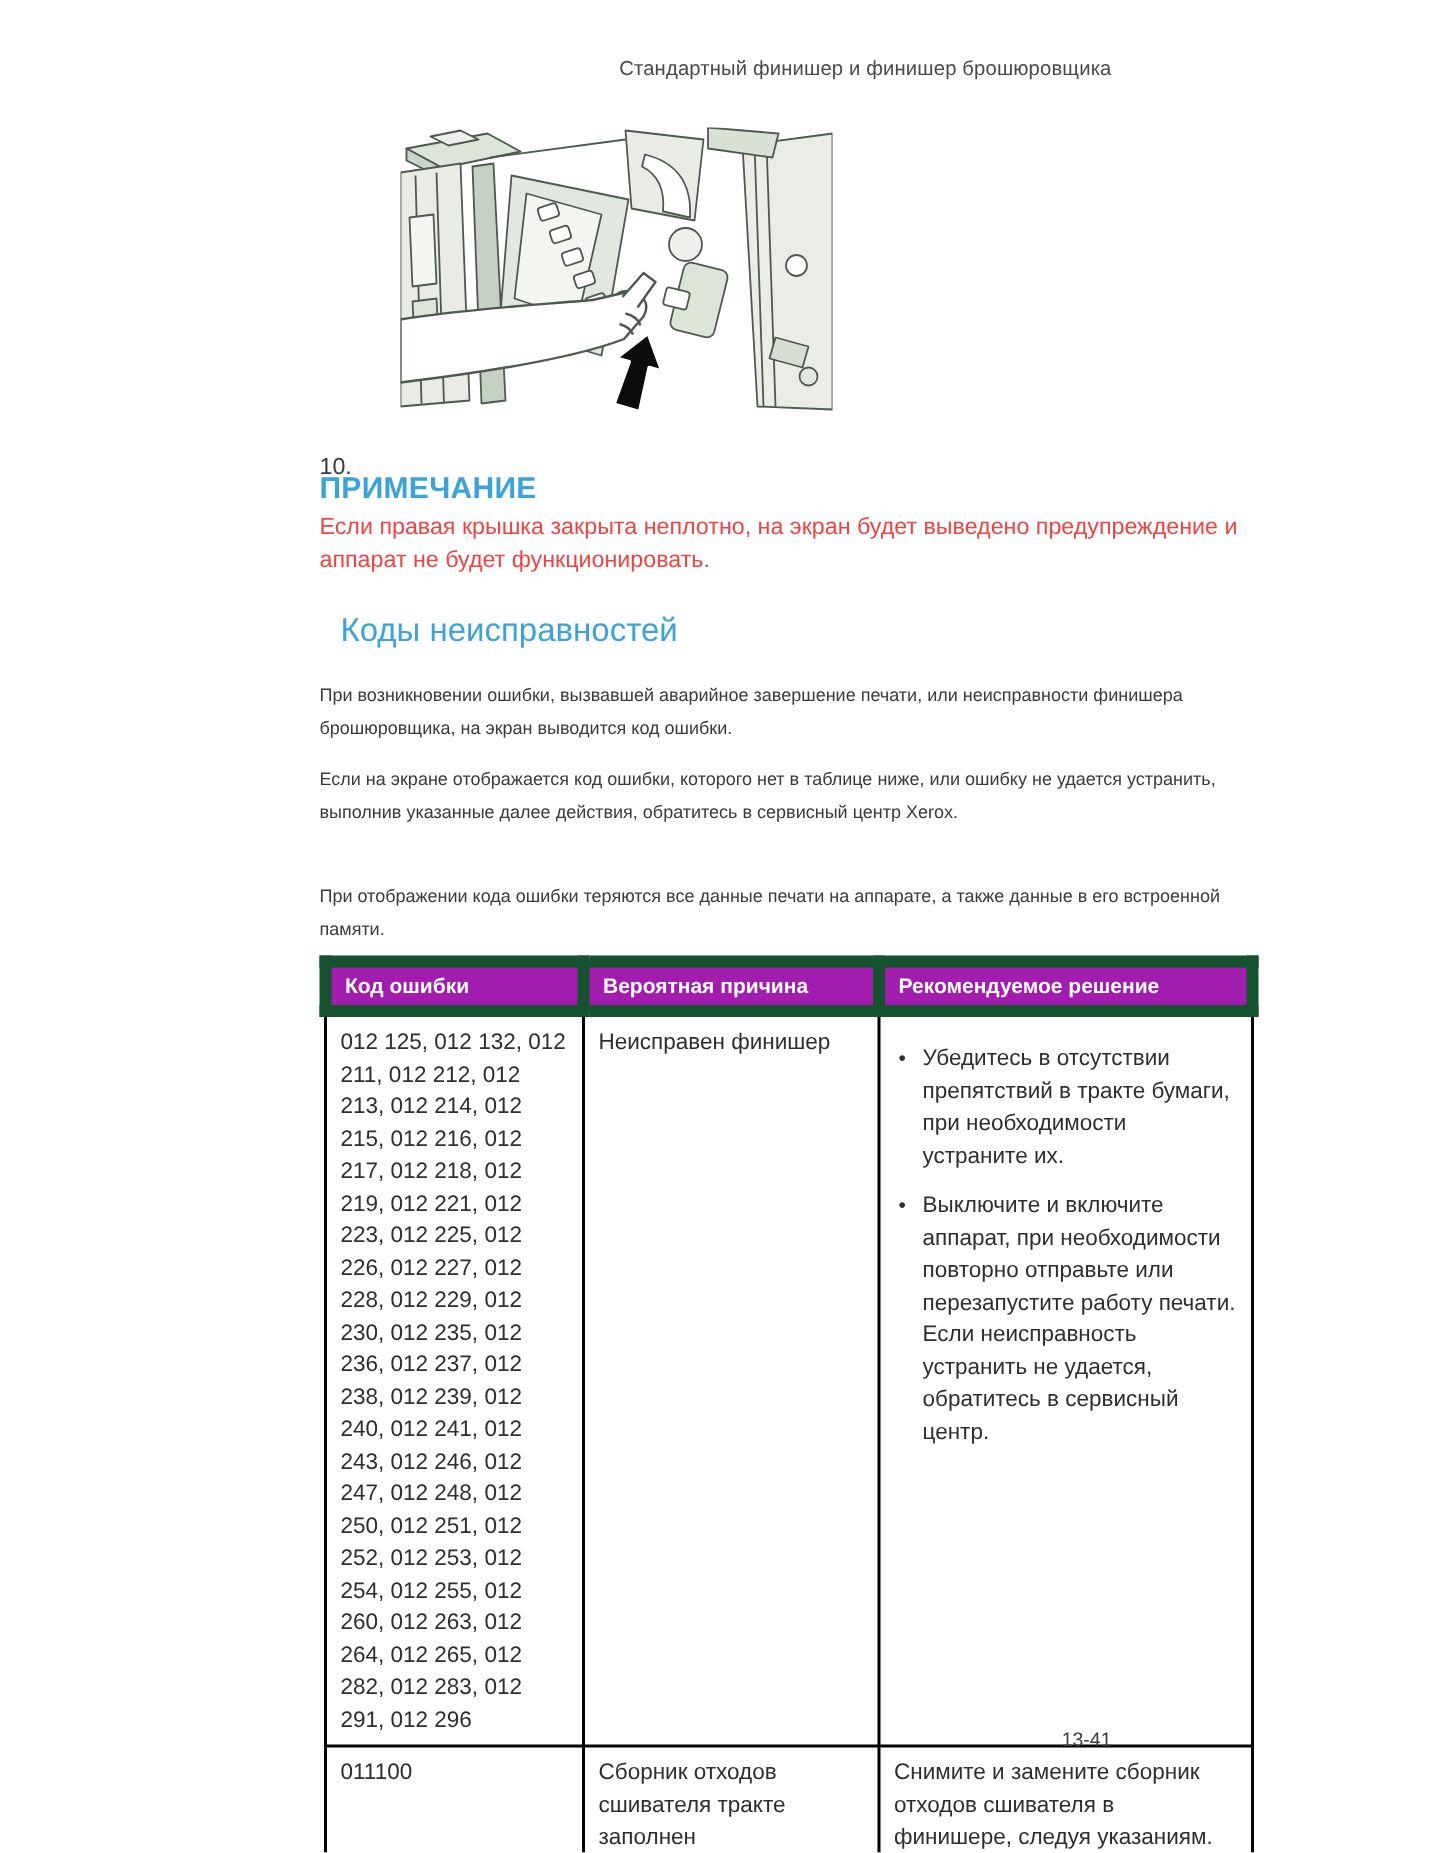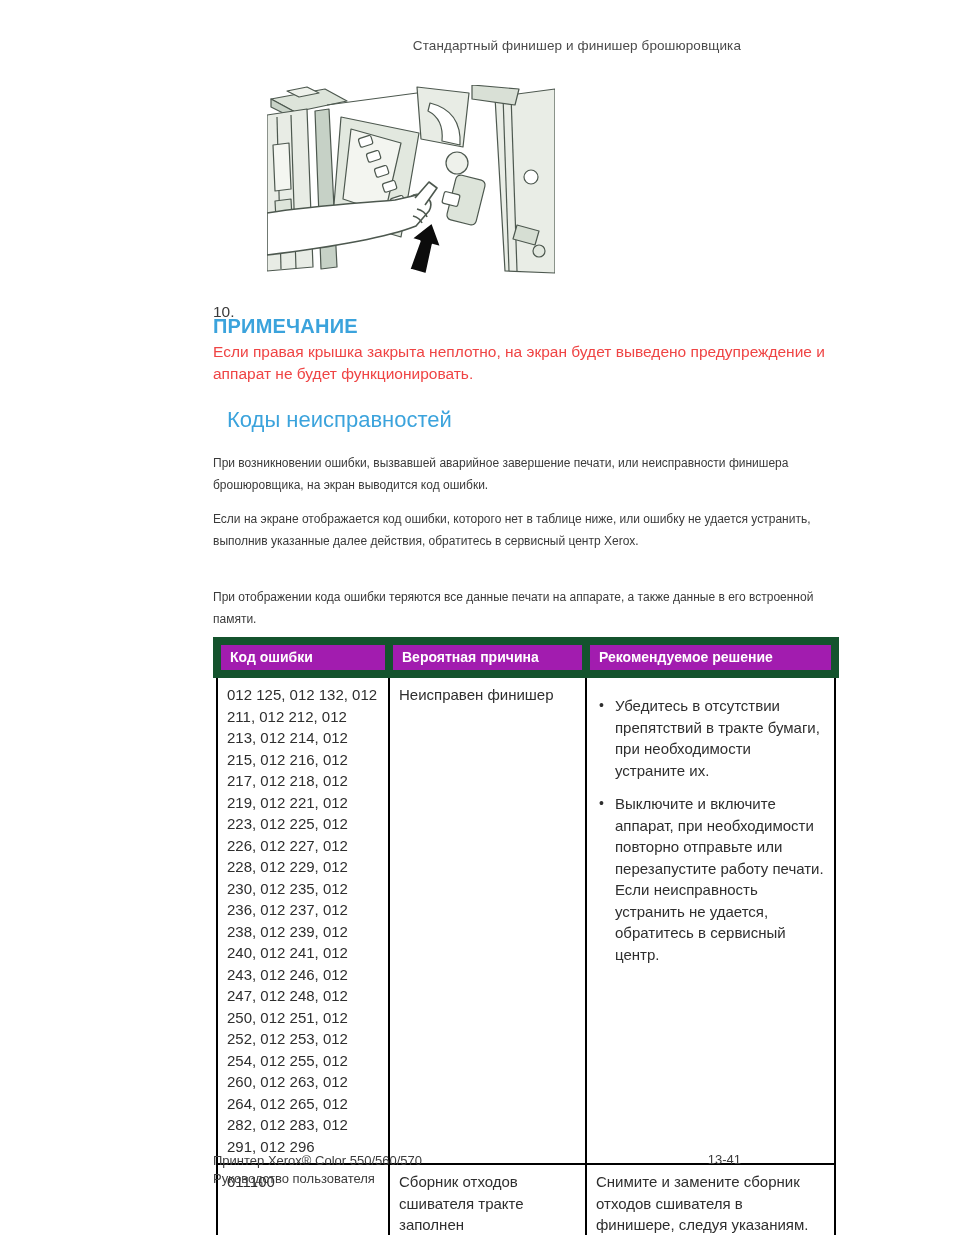--- a/index.html
+++ b/index.html
@@ -177,19 +177,15 @@
         </td>
       </tr>
       <tr class="row-short">
         <td>011100</td>
         <td>Сборник отходов сшивателя тракте заполнен</td>
         <td>Снимите и замените сборник отходов сшивателя в финишере, следуя указаниям.</td>
       </tr>
     </tbody>
   </table>
 
-  <div class="footer-left">
-    <div>Принтер Xerox® Color 550/560/570</div>
-    <div>Руководство пользователя</div>
-  </div>
   <div class="footer-page">13-41</div>
 
 </div>
 
 </body></html>

